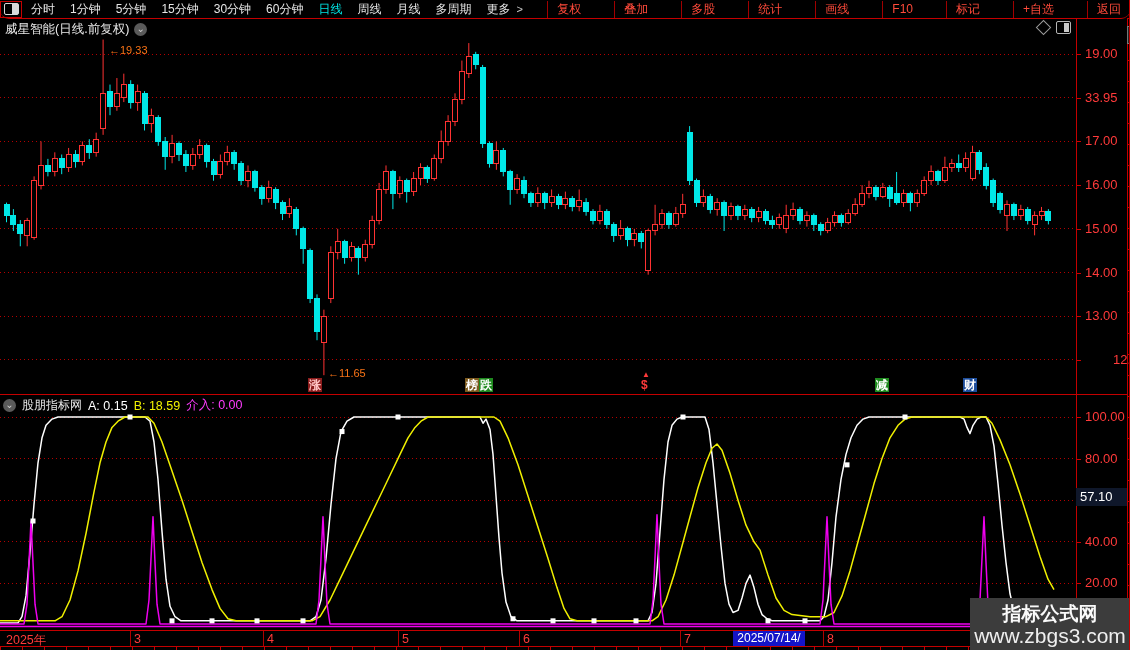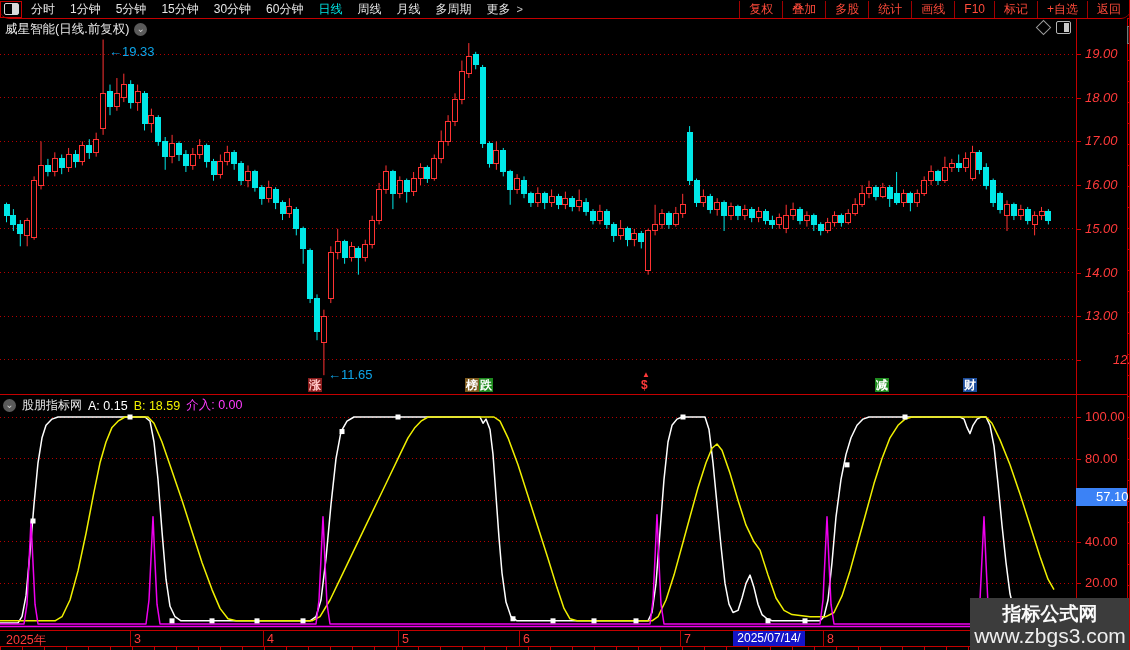--- a/index.html
+++ b/index.html
@@ -11,54 +11,54 @@
   #menu-left-icon-box{width:22px;height:17px;border:1px solid #c40000;box-sizing:border-box;
            display:flex;align-items:center;justify-content:center;flex:none;}
   .split-icon{width:13px;height:10px;border:1px solid #d8d8d8;border-radius:2px;position:relative;}
   .split-icon::after{content:"";position:absolute;right:0;top:0;width:6px;height:100%;background:#d8d8d8;}
   #menu-left{display:flex;align-items:center;gap:15px;padding-left:9px;flex:1;}
   .mitem{font-size:12px;color:#e6e6e6;cursor:default;white-space:nowrap;}
   .mitem.active{color:#00e5e5;}
   .chev{color:#cfcfcf;font-size:11px;margin-left:-9px;}
   #menu-right{display:flex;align-items:stretch;height:17px;}
   .rmitem{font-size:12px;color:#ff4a3a;display:flex;align-items:center;padding:0 9px;
-          border-left:1px solid #a00000;white-space:nowrap;}
+          border-left:1px solid #a00000;white-space:nowrap;margin-left:24px;}
   
   #candle-panel{position:absolute;left:0;top:18px;width:1076px;height:464px;}
   #indicator-panel{position:absolute;left:0;top:395px;width:1076px;height:235px;}
   svg{display:block;}
   
   #chart-title-row{position:absolute;left:5px;top:3px;display:flex;align-items:center;gap:5px;z-index:5;}
   #chart-title{font-size:12.5px;color:#eaeaea;}
   .circle-caret{width:13px;height:13px;border-radius:50%;background:#5a5a5a;color:#cfcfcf;font-size:10px;
       line-height:11px;text-align:center;display:inline-block;}
   #title-icons{position:absolute;left:1038px;top:21px;display:flex;align-items:center;gap:7px;z-index:6;}
   .diamond-icon{width:9px;height:9px;border:1px solid #9a9a9a;transform:rotate(45deg);display:inline-block;}
   .pane-icon{width:13px;height:11px;border:1px solid #b5b5b5;border-radius:2px;position:relative;display:inline-block;}
   .pane-icon::after{content:"";position:absolute;right:1px;top:1px;bottom:1px;width:5px;background:#c8c8c8;}
   
-  .annotation{position:absolute;color:#0ea5e9;font-size:13px;z-index:4;white-space:nowrap;}
+  .annotation{position:absolute;color:#f97316;font-size:11px;z-index:4;white-space:nowrap;}
   
   .event-label{position:absolute;top:360px;height:14px;font-size:12px;line-height:14px;padding:0 1px;
       z-index:4;white-space:nowrap;font-weight:bold;}
   .event-arrow{position:absolute;top:352px;font-size:8px;color:#ff3a3a;z-index:4;}
   
   #indicator-header{position:absolute;left:3px;top:2px;display:flex;align-items:center;gap:6px;z-index:5;}
   #indicator-header .name{font-size:12px;color:#e8e8e8;}
   #indicator-header .va{font-size:12.5px;color:#ffffff;}
   #indicator-header .vb{font-size:12.5px;color:#f0f000;}
   #indicator-header .vj{font-size:12.5px;color:#ff3cff;}
   
   #price-axis,#indicator-axis{position:absolute;left:1076px;width:51px;}
-  #price-axis{top:18px;height:377px;font-style:italic;}
+  #price-axis{top:18px;height:377px;}
   #indicator-axis{top:395px;height:235px;}
   .axis-label{position:absolute;left:9px;font-size:13px;color:#ff3a3a;white-space:nowrap;}
   .axis-dash{position:absolute;left:0;width:5px;height:1px;background:#d00000;}
-  #cur-val-box{position:absolute;left:0;top:93px;width:51px;height:18px;background:#3b82f6;
-      color:#fff;font-size:13px;line-height:18px;text-align:left;padding-left:20px;box-sizing:border-box;z-index:5;}
+  #cur-val-box{position:absolute;left:0;top:93px;width:51px;height:18px;background:#0f172a;
+      color:#fff;font-size:13px;line-height:18px;text-align:left;padding-left:4px;box-sizing:border-box;z-index:5;}
   
   .vline{position:absolute;width:1px;background:#c40000;}
   .hline{position:absolute;height:1px;background:#c40000;}
   
   #timeline{position:absolute;left:0;top:631px;width:1128px;height:15px;}
   .t-label{position:absolute;top:1px;font-size:12.5px;color:#ff3a3a;white-space:nowrap;}
   .t-sep{position:absolute;top:0;width:1px;height:15px;background:#b00000;}
   #date-box{position:absolute;left:733px;top:0;width:72px;height:15px;background:#1414c8;color:#fff;
       font-size:12px;line-height:15px;text-align:center;z-index:3;}
   #bottom-ticks{position:absolute;left:0;top:647px;width:1128px;height:3px;
@@ -443,21 +443,21 @@
   </div>
 
   <div id="title-icons">
     <span class="diamond-icon"></span>
     <span class="pane-icon"></span>
   </div>
 
   <div id="price-axis">
       <div class="axis-label" style="top: 28px;">19.00</div>
       <div class="axis-dash" style="top: 36px;"></div>
-      <div class="axis-label" style="top: 71.7px;">18.00</div>
+      <div class="axis-label" style="top: 71.7px;">33.95</div>
       <div class="axis-dash" style="top: 79.7px;"></div>
       <div class="axis-label" style="top: 115.4px;">17.00</div>
       <div class="axis-dash" style="top: 123.4px;"></div>
       <div class="axis-label" style="top: 159.1px;">16.00</div>
       <div class="axis-dash" style="top: 167.1px;"></div>
       <div class="axis-label" style="top: 202.8px;">15.00</div>
       <div class="axis-dash" style="top: 210.8px;"></div>
       <div class="axis-label" style="top: 246.5px; text-align: right;">14.00</div>
       <div class="axis-dash" style="top: 254.5px;"></div>
       <div class="axis-label" style="top: 290.2px;">13.00</div>

